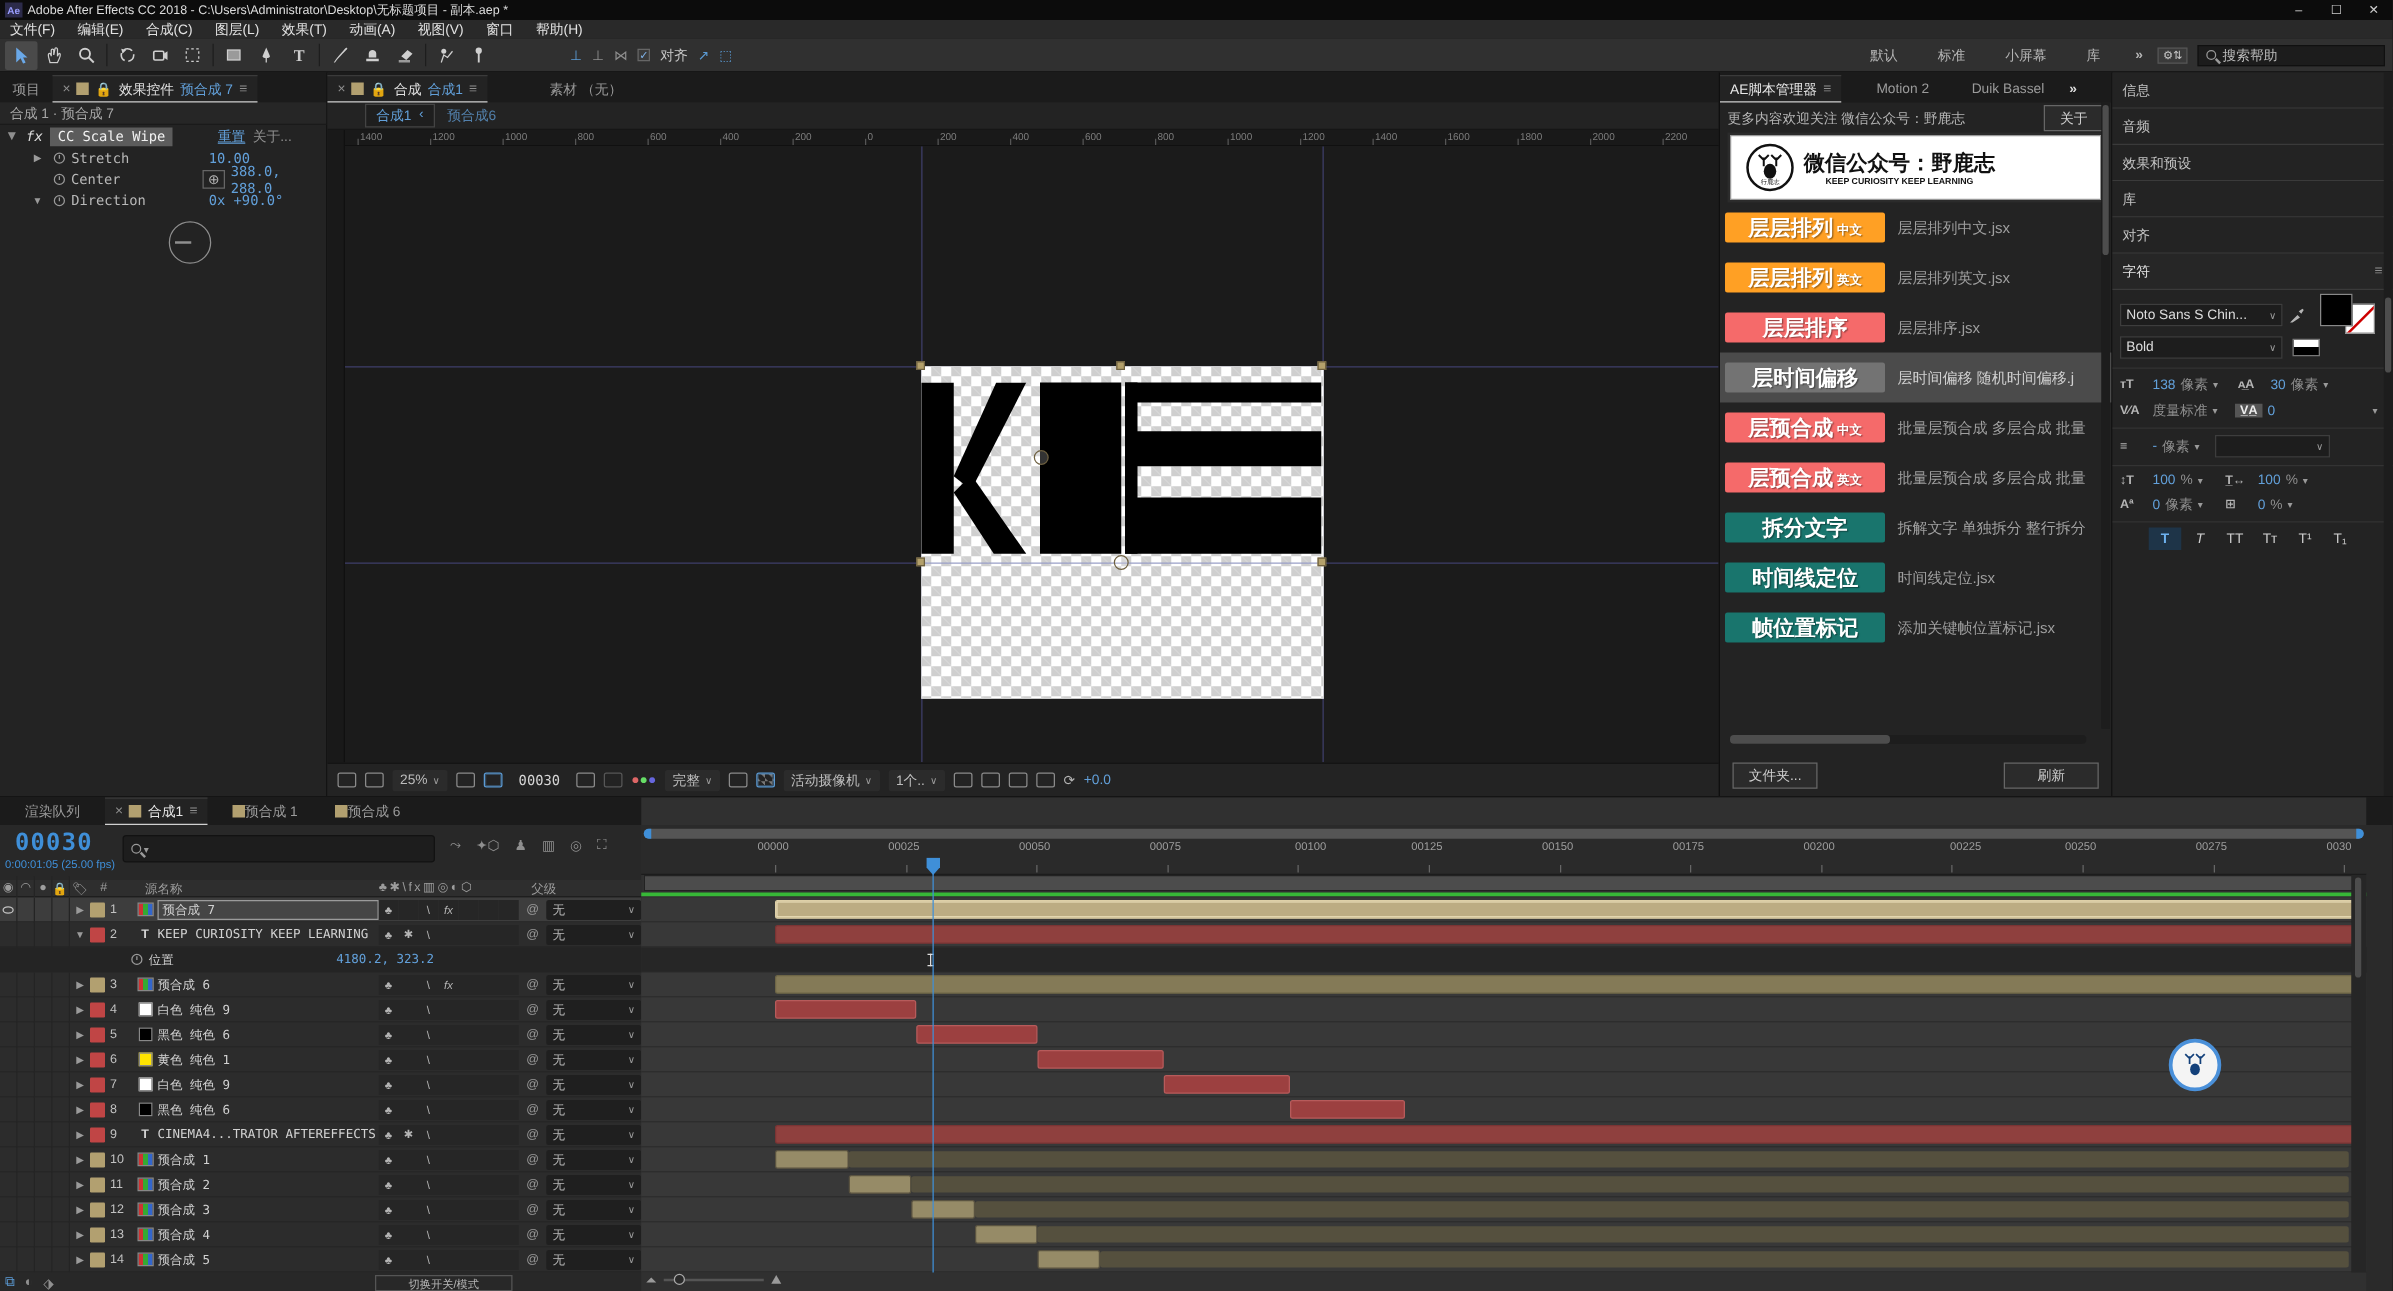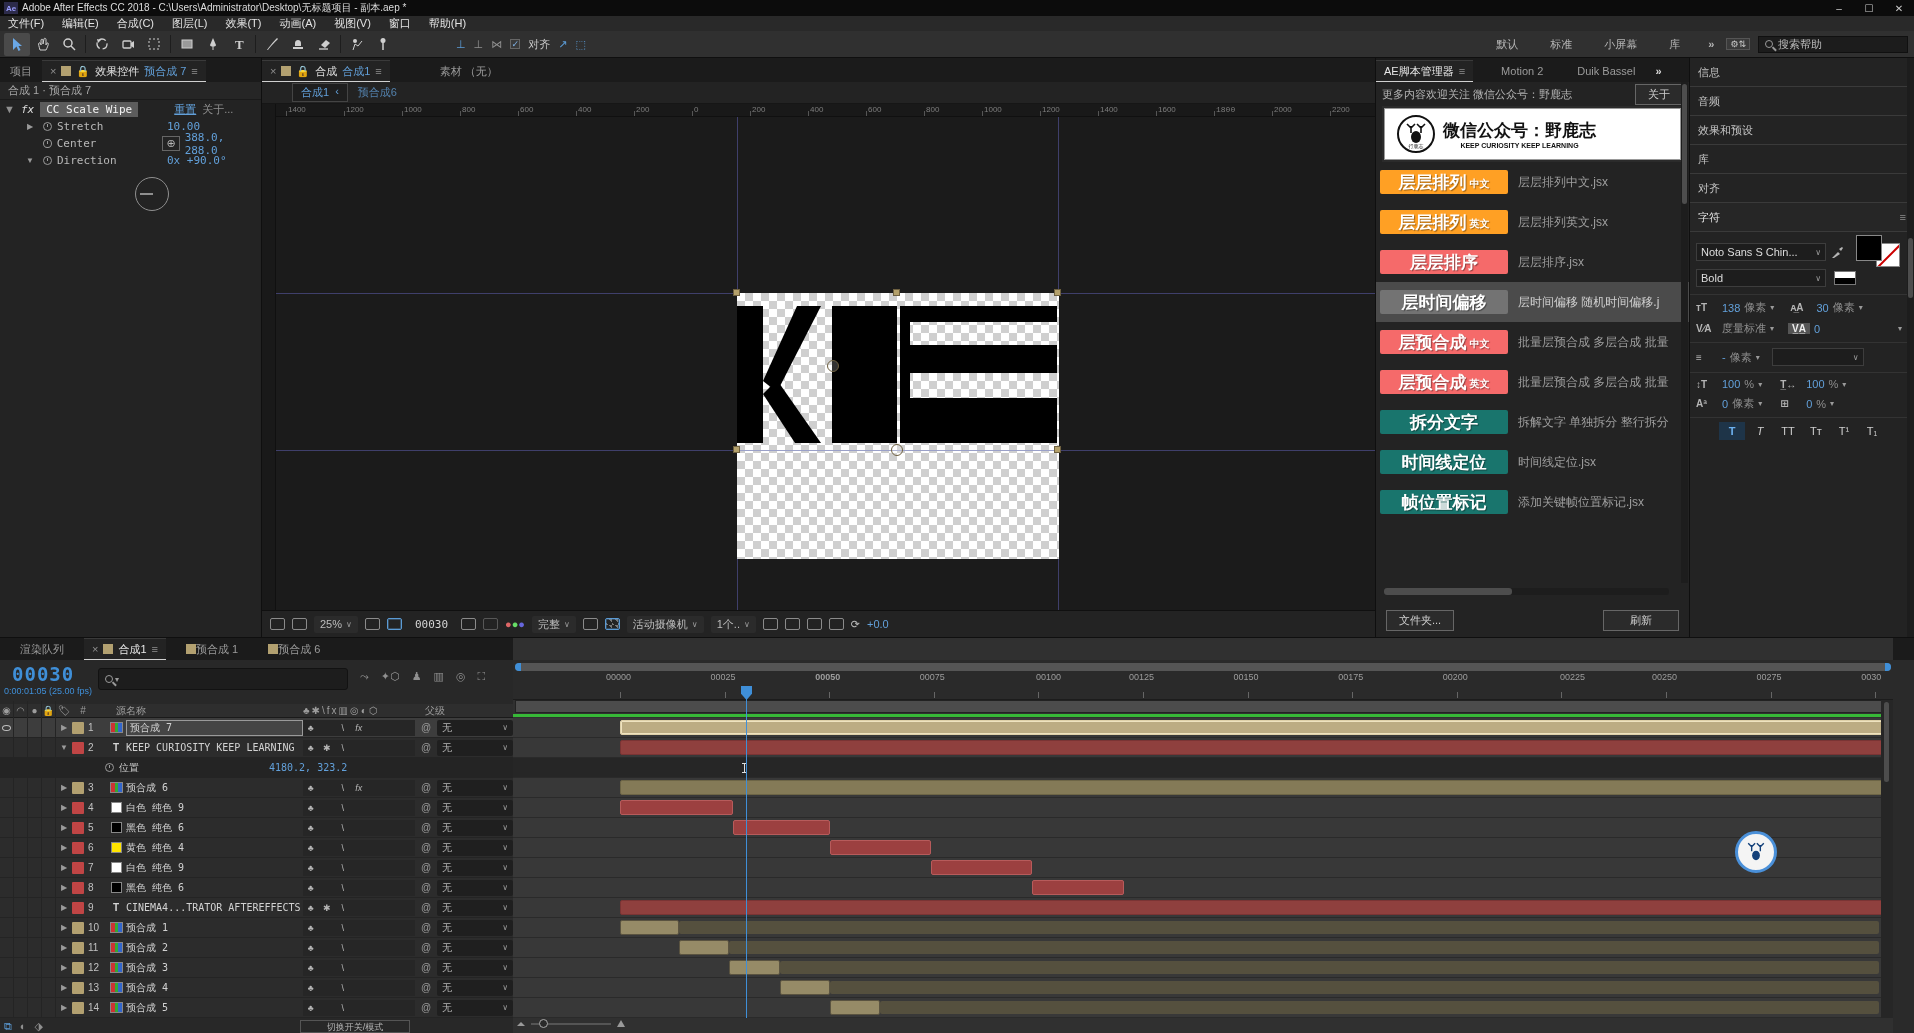--- a/index.html
+++ b/index.html
@@ -371,21 +371,21 @@
       <span class="rlab" style="left: 650px;">800</span>
       <span class="rtick" style="left: 648px;"></span>
       <span class="rlab" style="left: 708px;">1000</span>
       <span class="rtick" style="left: 706px;"></span>
       <span class="rlab" style="left: 766px;">1200</span>
       <span class="rtick" style="left: 764px;"></span>
       <span class="rlab" style="left: 824px;">1400</span>
       <span class="rtick" style="left: 822px;"></span>
       <span class="rlab" style="left: 882px;">1600</span>
       <span class="rtick" style="left: 880px;"></span>
-      <span class="rlab" style="left: 940px; font-family: Liberation Mono, monospace;">1800</span>
+      <span class="rlab" style="left: 940px;">1800</span>
       <span class="rtick" style="left: 938px;"></span>
       <span class="rlab" style="left: 998px;">2000</span>
       <span class="rtick" style="left: 996px;"></span>
       <span class="rlab" style="left: 1056px;">2200</span>
       <span class="rtick" style="left: 1054px;"></span>
     </div>
   <div id="ruler-left"></div>
   <div id="canvas">
     <div class="guide-v" style="left:461px;"></div>
     <div class="guide-v" style="left:782px;"></div>
@@ -854,21 +854,21 @@
         <span class="avcell"></span>
         <span class="avcell"></span>
         <span class="avcell"></span>
         <span class="avcell"></span>
         <span class="arrow">▶</span>
         <span class="lbl" style="background: rgb(192, 69, 69);"></span>
         <span class="lnum">6</span>
         <span class="licon">
           <span class="solidicon" style="background: rgb(255, 228, 0);"></span>
         </span>
-        <span class="lname">黄色 纯色 4</span>
+        <span class="lname">黄色 纯色 1</span>
         <span class="swcells">
           <span class="swc">♣</span>
           <span class="swc"></span>
           <span class="swc">\</span>
           <span class="swc"></span>
           <span class="swc"></span>
           <span class="swc"></span>
           <span class="swc"></span>
         </span>
         <span class="linkc">@</span>
@@ -1101,21 +1101,21 @@
   <div id="graph">
     <div id="g-ruler">
       <div id="g-nav">
         <div class="navcap" style="left:0;border-radius:4px 0 0 4px;"></div>
         <div class="navcap" style="right:0;border-radius:0 4px 4px 0;"></div>
       </div>
     <span class="glab" style="left: 93px;">00000</span>
         <span class="gtick" style="left: 107px;"></span>
         <span class="glab" style="left: 197.6px;">00025</span>
         <span class="gtick" style="left: 211.6px;"></span>
-        <span class="glab" style="left: 302.2px; font-weight: bold;">00050</span>
+        <span class="glab" style="left: 302.2px;">00050</span>
         <span class="gtick" style="left: 316.2px;"></span>
         <span class="glab" style="left: 406.8px;">00075</span>
         <span class="gtick" style="left: 420.8px;"></span>
         <span class="glab" style="left: 523px;">00100</span>
         <span class="gtick" style="left: 525.4px;"></span>
         <span class="glab" style="left: 616px;">00125</span>
         <span class="gtick" style="left: 630px;"></span>
         <span class="glab" style="left: 720.6px;">00150</span>
         <span class="gtick" style="left: 734.6px;"></span>
         <span class="glab" style="left: 825.2px;">00175</span>

